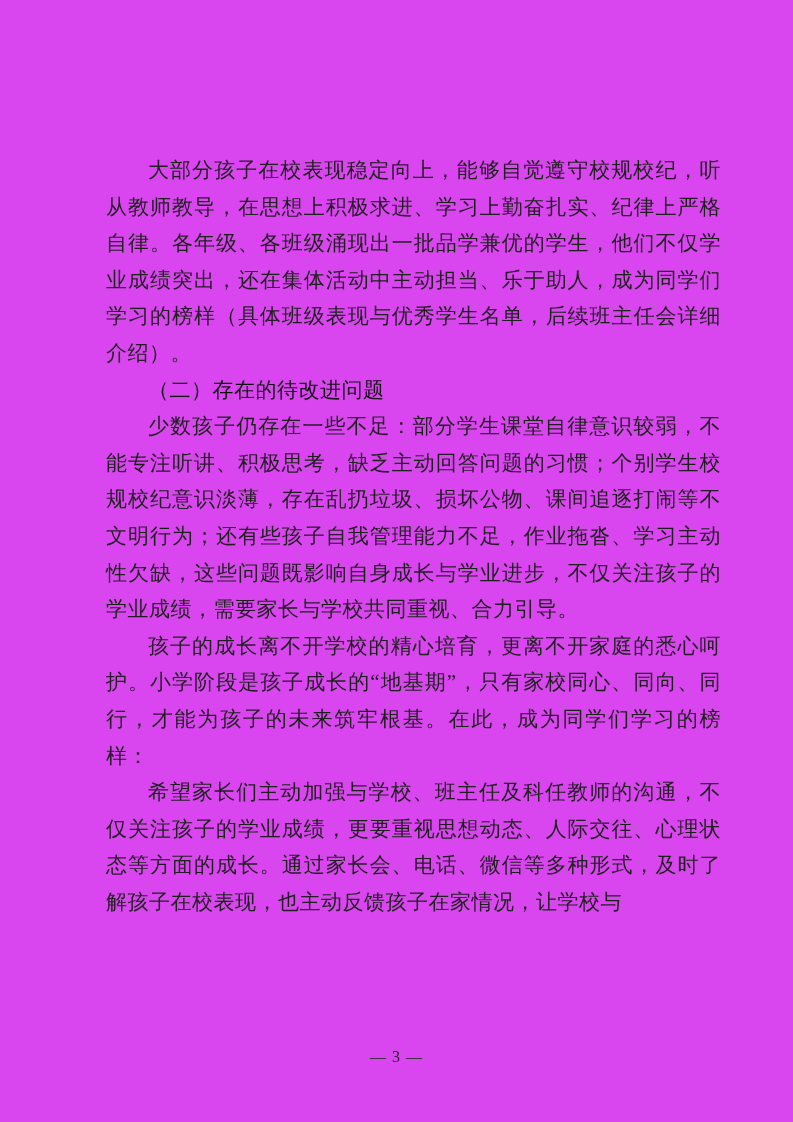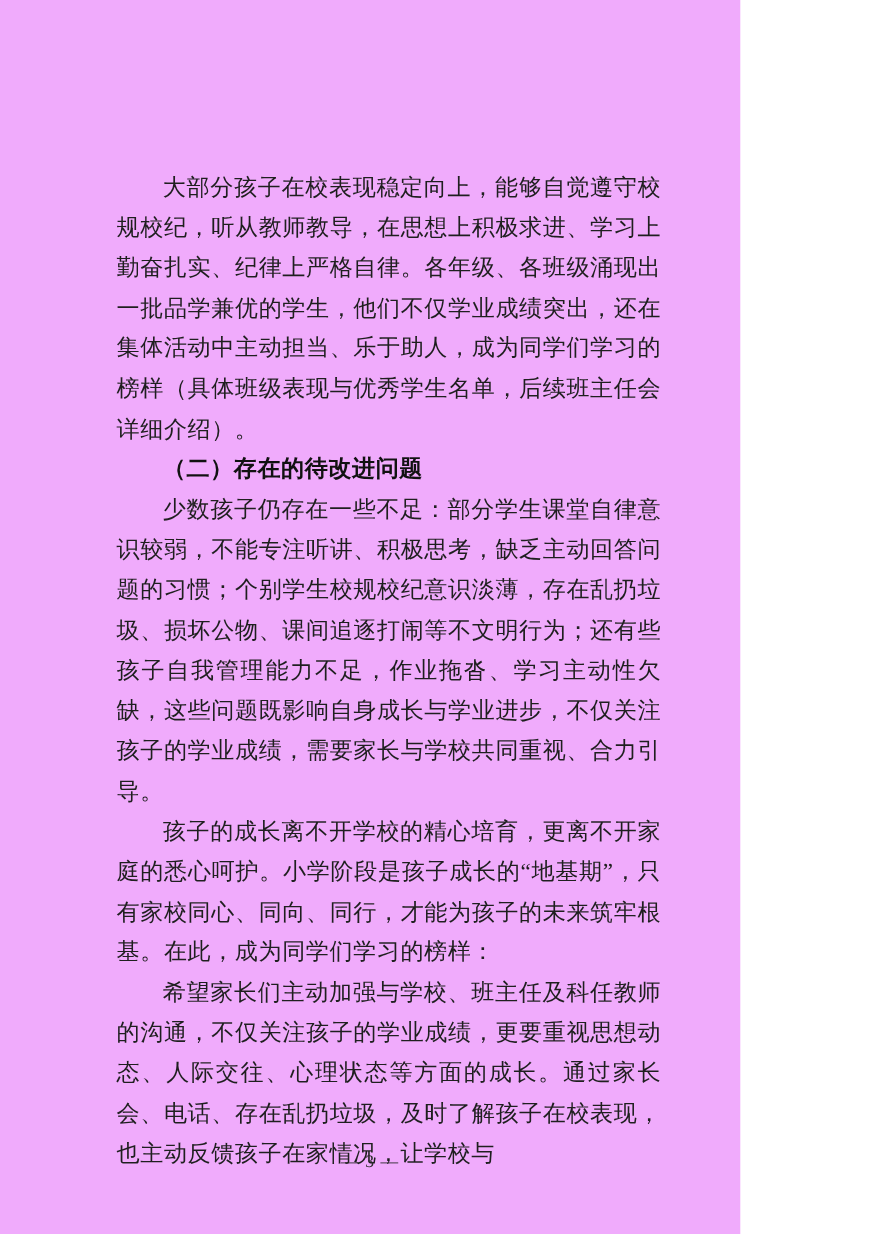--- a/index.html
+++ b/index.html
@@ -5,37 +5,37 @@
   * { box-sizing: border-box; }
   html, body { margin: 0; padding: 0; }
   body {
     width: 793px;
     height: 1122px;
     background: #ffffff;
     font-family: "Liberation Serif", "DejaVu Serif", serif;
   }
   .page {
     position: relative;
-    width: 673px;
+    width: 793px;
     height: 1122px;
-    background: #f0abfc;
+    background: #d946ef;
     padding: 152px 72px 0 106px;
     overflow: hidden;
   }
   .doc-body p {
     margin: 0;
     font-size: 21px;
     line-height: 36.6px;
     color: #1f1f1f;
     text-align: justify;
     text-indent: 2em;
     letter-spacing: 0.5px;
   }
   .doc-body p.heading {
-    font-weight: bold;
+    font-weight: normal;
     color: #111111;
   }
   .page-footer {
     position: absolute;
     left: 0;
     bottom: 56px;
     width: 100%;
     text-align: center;
     font-size: 16px;
     color: #2a2a2a;
@@ -44,19 +44,19 @@
 </style>
 </head>
 <body>
 
 <div class="page">
   <div class="doc-body">
     <p>大部分孩子在校表现稳定向上，能够自觉遵守校规校纪，听从教师教导，在思想上积极求进、学习上勤奋扎实、纪律上严格自律。各年级、各班级涌现出一批品学兼优的学生，他们不仅学业成绩突出，还在集体活动中主动担当、乐于助人，成为同学们学习的榜样（具体班级表现与优秀学生名单，后续班主任会详细介绍）。</p>
     <p class="heading">（二）存在的待改进问题</p>
     <p>少数孩子仍存在一些不足：部分学生课堂自律意识较弱，不能专注听讲、积极思考，缺乏主动回答问题的习惯；个别学生校规校纪意识淡薄，存在乱扔垃圾、损坏公物、课间追逐打闹等不文明行为；还有些孩子自我管理能力不足，作业拖沓、学习主动性欠缺，这些问题既影响自身成长与学业进步，不仅关注孩子的学业成绩，需要家长与学校共同重视、合力引导。</p>
     <p>孩子的成长离不开学校的精心培育，更离不开家庭的悉心呵护。小学阶段是孩子成长的“地基期”，只有家校同心、同向、同行，才能为孩子的未来筑牢根基。在此，成为同学们学习的榜样：</p>
-    <p>希望家长们主动加强与学校、班主任及科任教师的沟通，不仅关注孩子的学业成绩，更要重视思想动态、人际交往、心理状态等方面的成长。通过家长会、电话、存在乱扔垃圾，及时了解孩子在校表现，也主动反馈孩子在家情况，让学校与</p>
+    <p>希望家长们主动加强与学校、班主任及科任教师的沟通，不仅关注孩子的学业成绩，更要重视思想动态、人际交往、心理状态等方面的成长。通过家长会、电话、微信等多种形式，及时了解孩子在校表现，也主动反馈孩子在家情况，让学校与</p>
   </div>
 
   <div class="page-footer">
     <span>— 3 —</span>
   </div>
 </div>
 
 </body></html>

